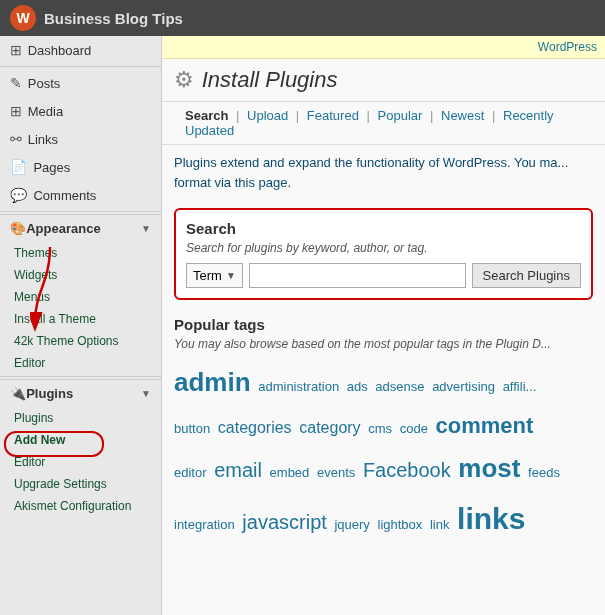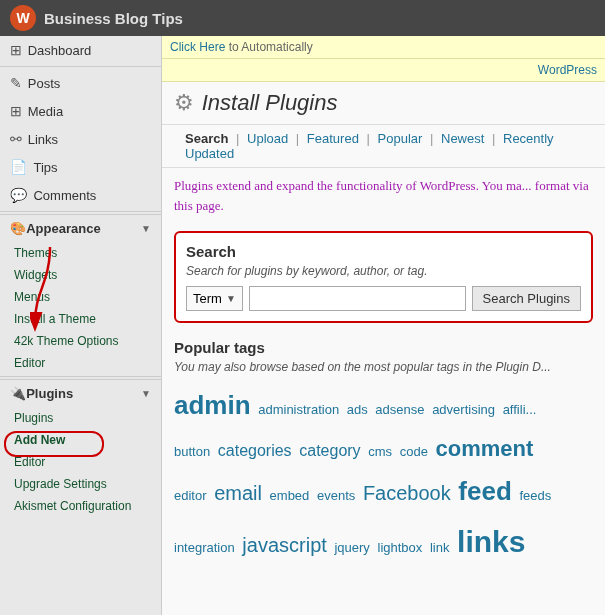--- a/index.html
+++ b/index.html
@@ -182,23 +182,22 @@
       margin: 0 4px;
     }
     .sub-nav .active-link {
       color: #333;
       font-weight: bold;
     }
 
     .description-text {
       padding: 8px 12px;
       font-size: 13px;
-      color: #a21caf;
+      color: #0c4a6e;
       line-height: 1.5;
-      font-family: Liberation Serif, serif;
     }
 
     .search-box {
       margin: 8px 12px;
       border: 2px solid #cc0000;
       border-radius: 6px;
       padding: 10px;
       background: white;
     }
     .search-box-title {
@@ -321,21 +320,21 @@
       <span>Media</span>
     </div>
 
     <div class="sidebar-item">
       <span class="icon">⚯</span>
       <span>Links</span>
     </div>
 
     <div class="sidebar-item">
       <span class="icon">📄</span>
-      <span>Tips</span>
+      <span>Pages</span>
     </div>
 
     <div class="sidebar-item">
       <span class="icon">💬</span>
       <span>Comments</span>
     </div>
 
     <div class="sidebar-divider"></div>
 
     <div class="sidebar-section-header">
@@ -380,24 +379,20 @@
       </div>
       <a class="sidebar-sub-item">Editor</a>
       <a class="sidebar-sub-item">Upgrade Settings</a>
       <a class="sidebar-sub-item">Akismet Configuration</a>
     </div>
 
   </div>
 
   <div id="main">
 
-    <div class="notice-bar">
-      <a>Click Here</a>
-      <span> to Automatically</span>
-    </div>
     <div class="notice-bar" style="text-align:right;">
       <a>WordPress</a>
     </div>
 
     <div class="page-header">
       <span class="page-header-icon">⚙</span>
       <h1 class="page-title">Install Plugins</h1>
     </div>
 
 
@@ -448,21 +443,21 @@
         <a class="tag-md">category</a>
         <a class="tag-sm">cms</a>
         <a class="tag-sm">code</a>
         <a class="tag-xl3">comment</a>
         <br>
         <a class="tag-sm">editor</a>
         <a class="tag-lg">email</a>
         <a class="tag-sm">embed</a>
         <a class="tag-sm">events</a>
         <a class="tag-lg">Facebook</a>
-        <a class="tag-xl">feed</a>
+        <a class="tag-xl">most</a>
         <a class="tag-sm">feeds</a>
         <br>
         <a class="tag-sm">integration</a>
         <a class="tag-lg">javascript</a>
         <a class="tag-sm">jquery</a>
         <a class="tag-sm">lightbox</a>
         <a class="tag-sm">link</a>
         <a class="tag-xl2">links</a>
       </div>
     </div>

